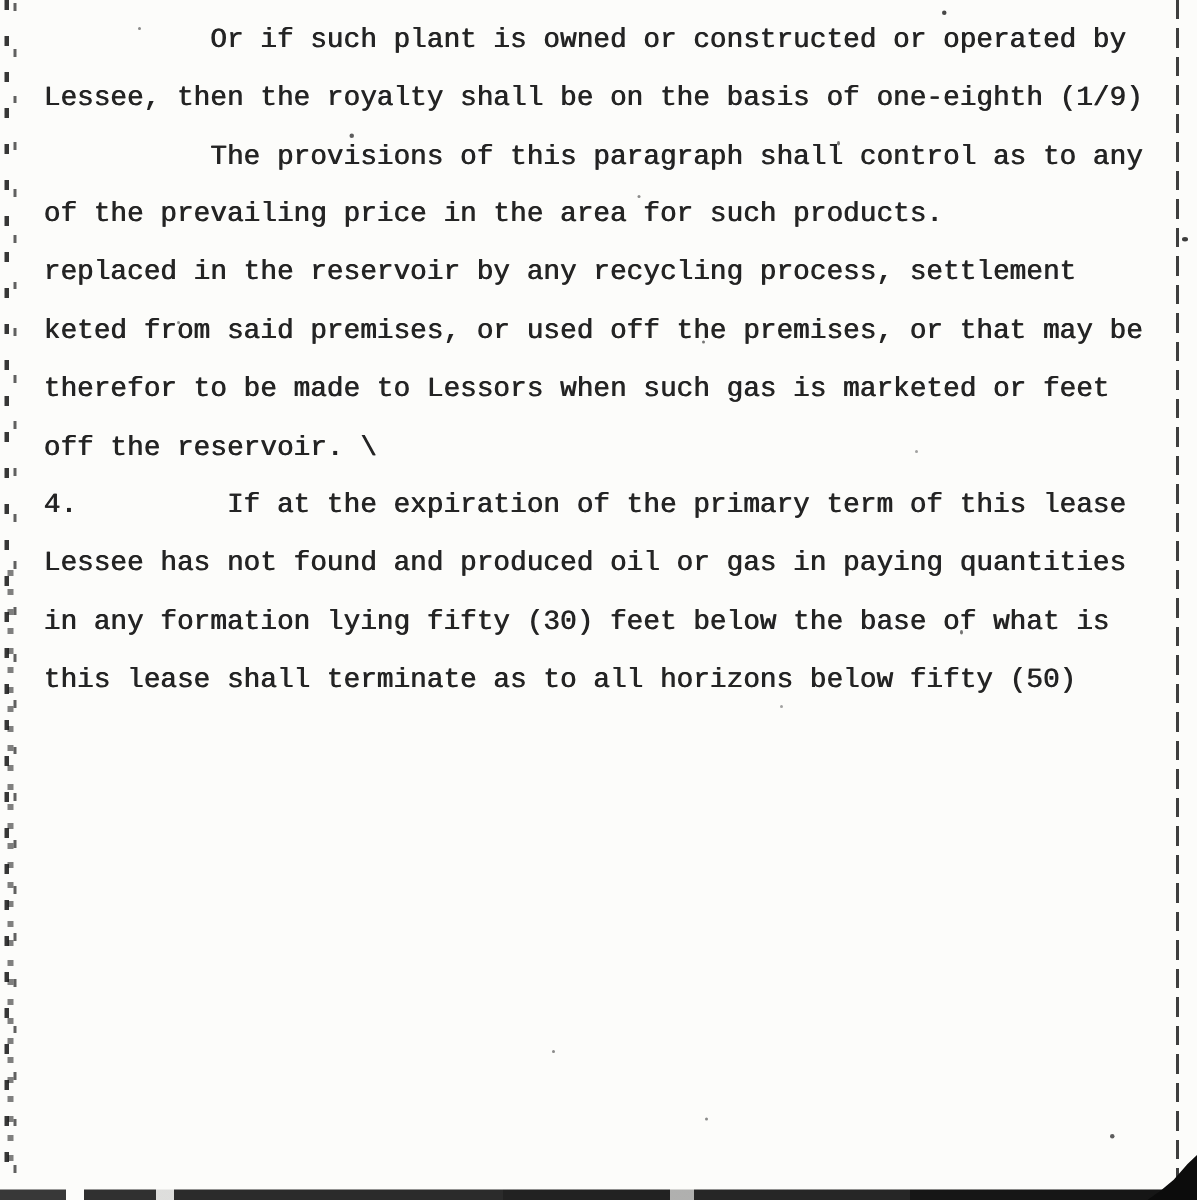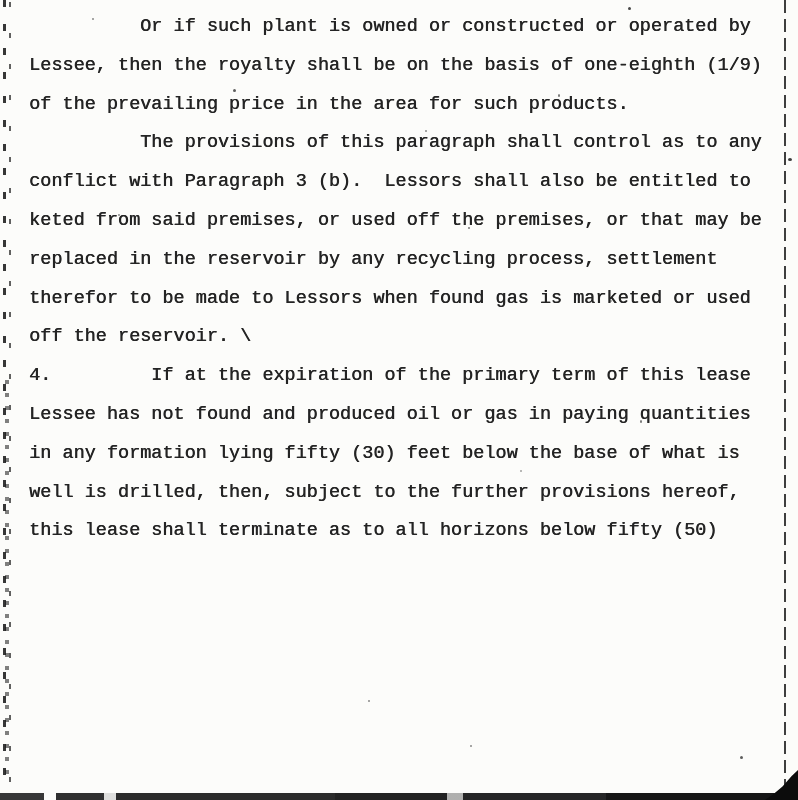--- a/index.html
+++ b/index.html
@@ -61,31 +61,29 @@
 <div class="page">
 
   <div class="edge-left-a"></div>
   <div class="edge-left-b"></div>
   <div class="edge-left-c"></div>
   <div class="edge-right"></div>
 
   <div class="text-block">
     <div class="doc-line">          Or if such plant is owned or constructed or operated by</div>
     <div class="doc-line">Lessee, then the royalty shall be on the basis of one-eighth (1/9)</div>
+    <div class="doc-line">          The provisions of this paragraph shall control as to any</div>
     <div class="doc-line">of the prevailing price in the area for such products.</div>
-    <div class="doc-line">          The provisions of this paragraph shall control as to any</div>
-    <div class="doc-line">conflict with Paragraph 3 (b).  Lessors shall also be entitled to</div>
+    <div class="doc-line">replaced in the reservoir by any recycling process, settlement</div>
     <div class="doc-line">keted from said premises, or used off the premises, or that may be</div>
-    <div class="doc-line">replaced in the reservoir by any recycling process, settlement</div>
-    <div class="doc-line">therefor to be made to Lessors when found gas is marketed or used</div>
+    <div class="doc-line">therefor to be made to Lessors when such gas is marketed or feet</div>
     <div class="doc-line">off the reservoir. \</div>
     <div class="doc-line">4.         If at the expiration of the primary term of this lease</div>
     <div class="doc-line">Lessee has not found and produced oil or gas in paying quantities</div>
     <div class="doc-line">in any formation lying fifty (30) feet below the base of what is</div>
-    <div class="doc-line">well is drilled, then, subject to the further provisions hereof,</div>
     <div class="doc-line">this lease shall terminate as to all horizons below fifty (50)</div>
   </div>
 
   <div class="footer">
 
     <span class="sr-only">3</span>
 
   </div>
 
   <div class="bottom-band"></div>

